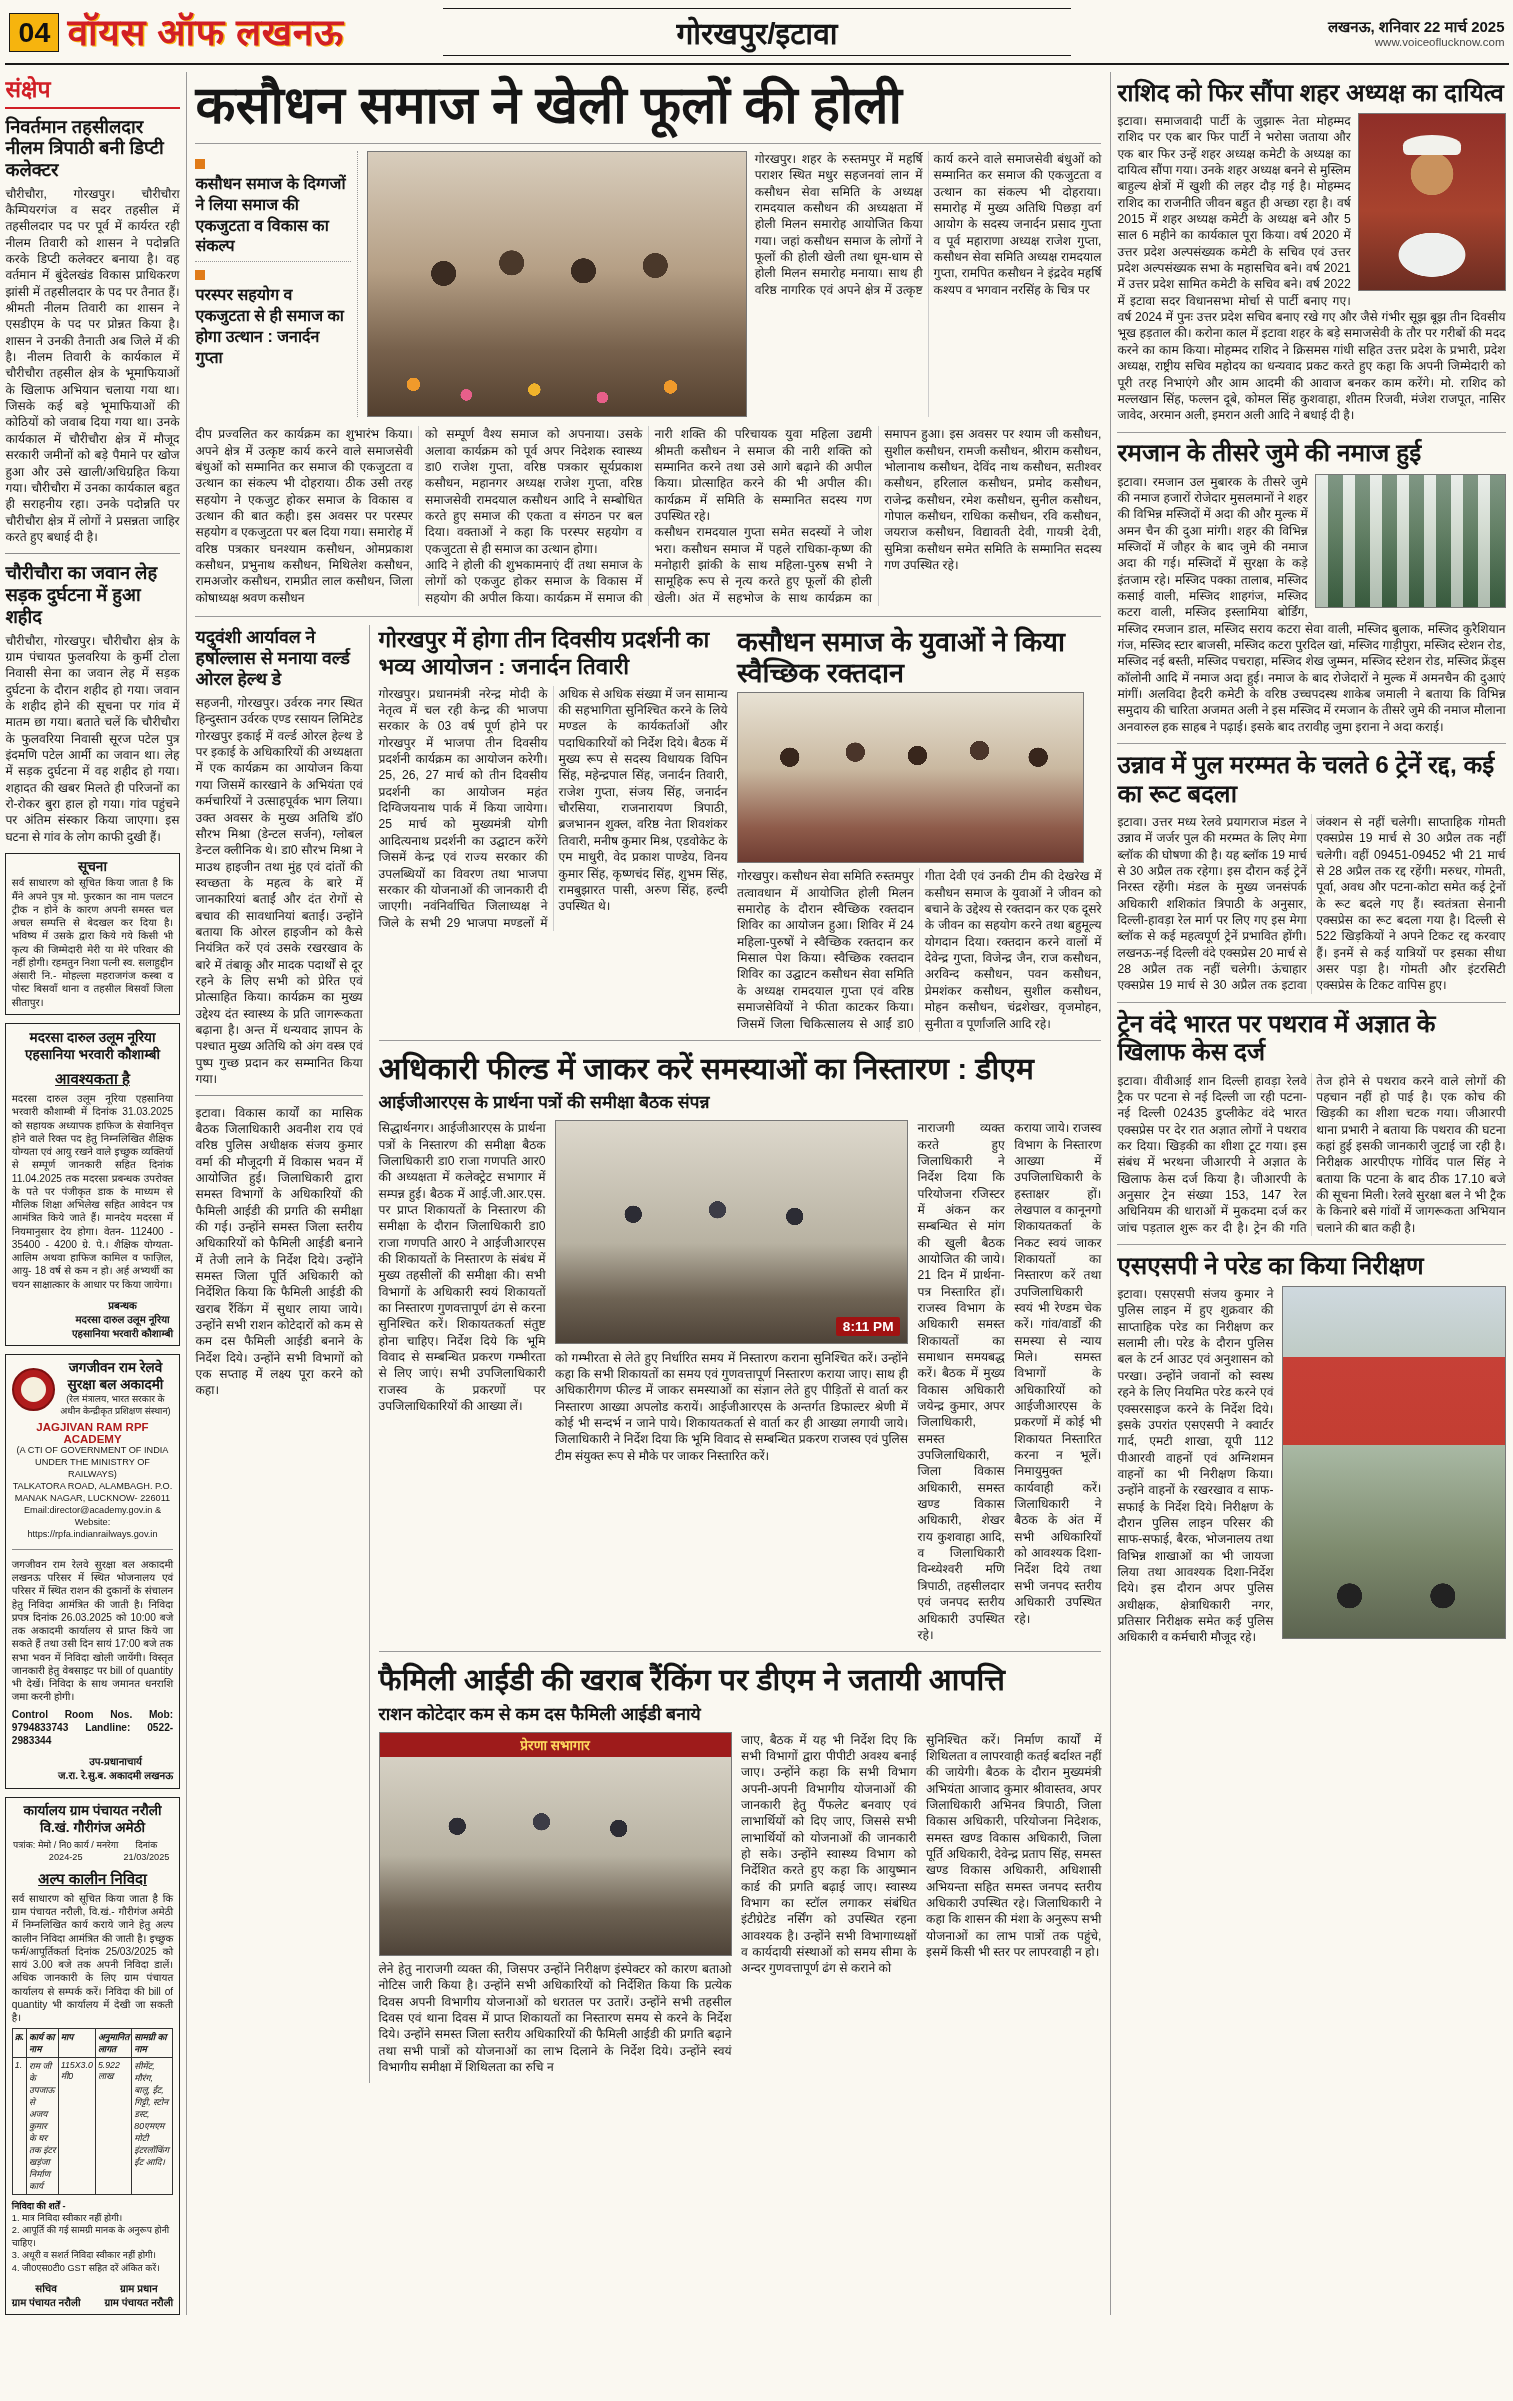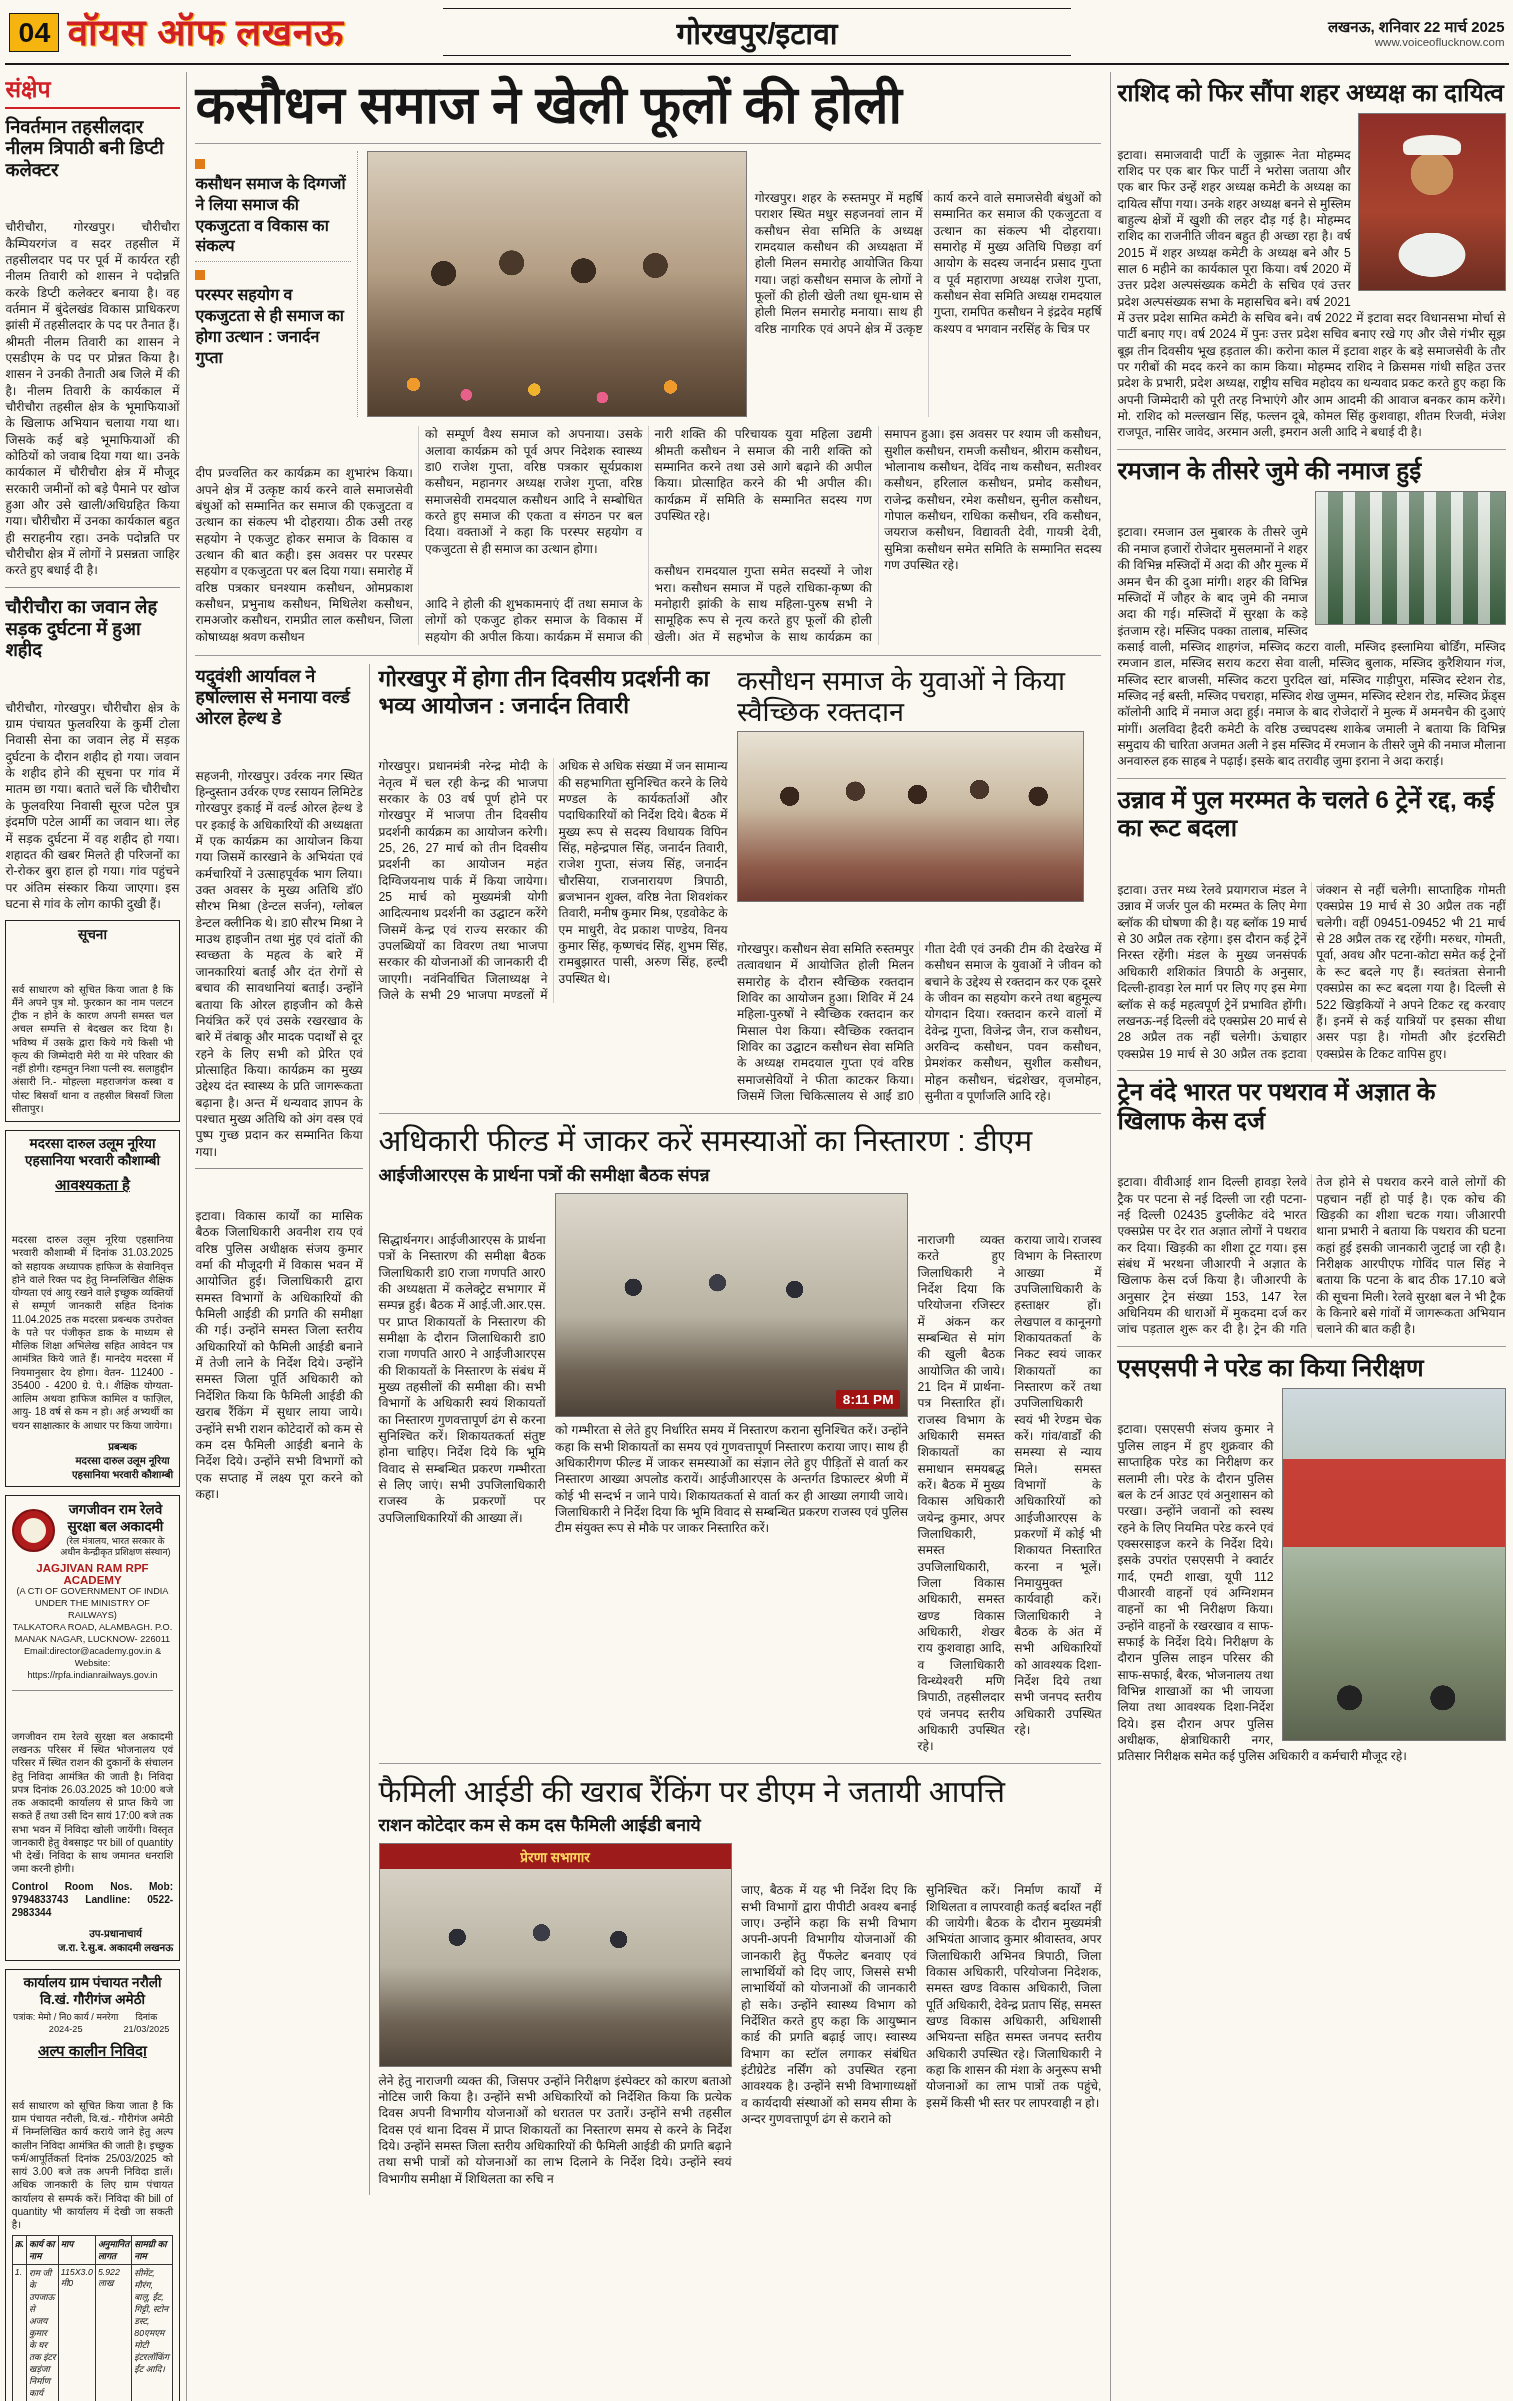--- a/index.html
+++ b/index.html
@@ -16,21 +16,21 @@
   .paper-title { color:#d11f26; font-weight:bold; font-size:37px; line-height:1;
                  text-shadow:1.4px 1.4px 0 #f6b40e; letter-spacing:0.7px; }
   .mh-center { text-align:center; font-size:30px; font-weight:bold;
                border-top:1.4px solid #1a1a1a; border-bottom:1.4px solid #1a1a1a; padding:2.7px 0; }
   .mh-right { text-align:right; }
   .mh-date { font-size:15px; font-weight:bold; }
   .mh-site { font-size:11.5px; color:#444; }
 
   
   .content { display:grid; grid-template-columns:182px 906px 396px; gap:8.1px; padding-top:6.8px; }
-  .bt { font-size:12.2px; line-height:1.34; text-align:justify;margin-top:39px; }
+  .bt { font-size:12.2px; line-height:1.34; text-align:justify; }
   .small { font-size:10.2px; line-height:1.3; }
   h2 { font-size:22.4px; line-height:1.18; margin:2.7px 0 5.4px; }
   .rule { border-top:0.7px solid #8a8a8a; margin:8.1px 0; }
 
   
   .photo { position:relative; overflow:hidden; border:0.7px solid #777; background:#b9a98f; }
   .holi { height:266px;
     background:
       radial-gradient(circle 11px at 12% 88%, #f09a2b 60%, transparent 62%),
       radial-gradient(circle 9.5px at 26% 92%, #e85f8a 60%, transparent 62%),
@@ -110,21 +110,21 @@
                border-bottom:0.7px solid #999; padding-bottom:9.5px; }
   .center-mid { display:grid; grid-template-columns:175px 1fr; gap:8.1px; margin-top:8.1px; }
   .rail { border-right:0.7px solid #999; padding-right:6.8px; }
   .rail h2 { font-size:17.6px; }
   .mid-row { display:grid; grid-template-columns:349px 1fr; gap:9.5px; border-bottom:0.7px solid #999; padding-bottom:8.1px; }
   .raktdaan .photo { margin-bottom:5.4px; }
   .section { border-bottom:0.7px solid #999; padding:8.1px 0; }
   .adh-grid { display:grid; grid-template-columns:167px 353px 1fr 1fr; gap:9.5px; }
   .fam-grid { display:grid; grid-template-columns:353px 1fr 1fr; gap:9.5px; }
   .subhead { font-weight:bold; font-size:17.6px; margin:1.4px 0 6.8px; }
-  .center-head { font-size:30px; font-weight:normal; line-height:1.12; margin-bottom:4.1px; }
+  .center-head { font-size:30px; font-weight:bold; line-height:1.12; margin-bottom:4.1px; }
 
   
   .col-right { border-left:0.7px solid #999; padding-left:6.8px; }
   .r-art { border-bottom:0.7px solid #999; padding:4.1px 0 8.1px; }
   .r-art h2 { font-size:24.4px; }
   .r-2col { column-count:2; column-gap:9.5px; column-rule:0.7px solid #ccc; }
   .clearfix::after { content:""; display:block; clear:both; }
 </style>
 </head>
 <body>

